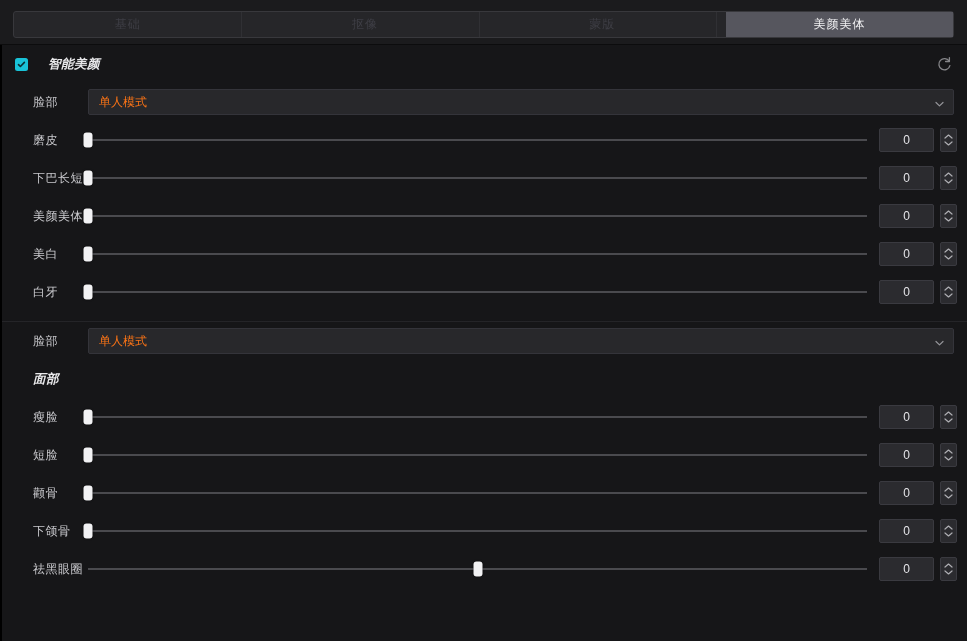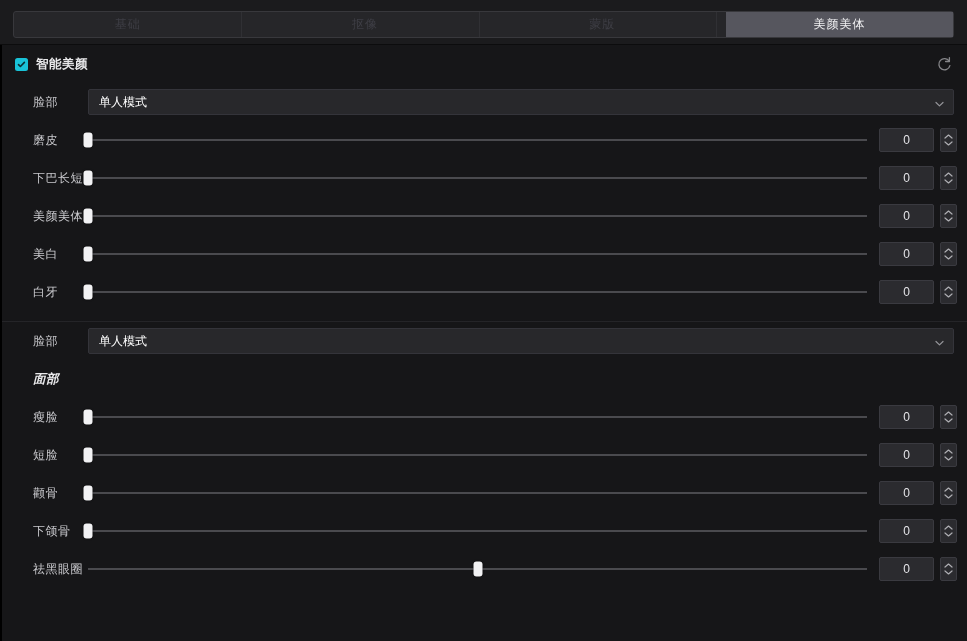--- a/index.html
+++ b/index.html
@@ -56,23 +56,24 @@
     padding-left: 13px;
   }
   .chk {
     width: 13px; height: 13px; border-radius: 2.5px;
     background: #19c3d8;
     display: flex; align-items: center; justify-content: center;
     flex: 0 0 auto; cursor: pointer;
   }
   .chk svg { display: block; }
   .section-title {
-    margin-left: 8px;
+    margin-left: 20px;
     font-size: 12.5px; color: #e8e8ea; font-weight: bold;
     letter-spacing: 0.5px;
+    font-style: italic;
   }
   .reset-btn {
     position: absolute; right: 14px; top: 50%;
     transform: translateY(-50%);
     width: 18px; height: 18px;
     cursor: pointer; opacity: .62;
   }
   .divider-strong {
     height: 2px;
     background: linear-gradient(#0e0e10, #2c2c30);
@@ -98,21 +99,21 @@
   .select {
     position: relative;
     height: 26px;
     flex: 1 1 auto;
     margin-right: 13px;
     background: #28282b;
     border: 1px solid #34343a;
     border-radius: 2px;
     display: flex; align-items: center;
     padding: 0 26px 0 10px;
-    font-size: 12px; color: #ffffff;
+    font-size: 12px; color: #f97316;
     cursor: pointer;
   }
   .select .chev {
     position: absolute; right: 9px; top: 50%;
     transform: translateY(-50%);
     width: 9px; height: 9px; opacity: .75;
   }
 
   
   .slider {

